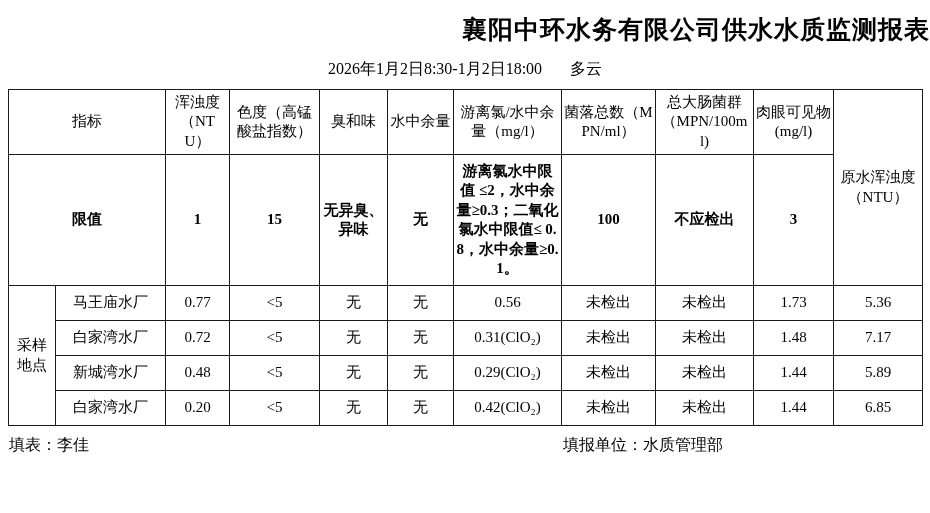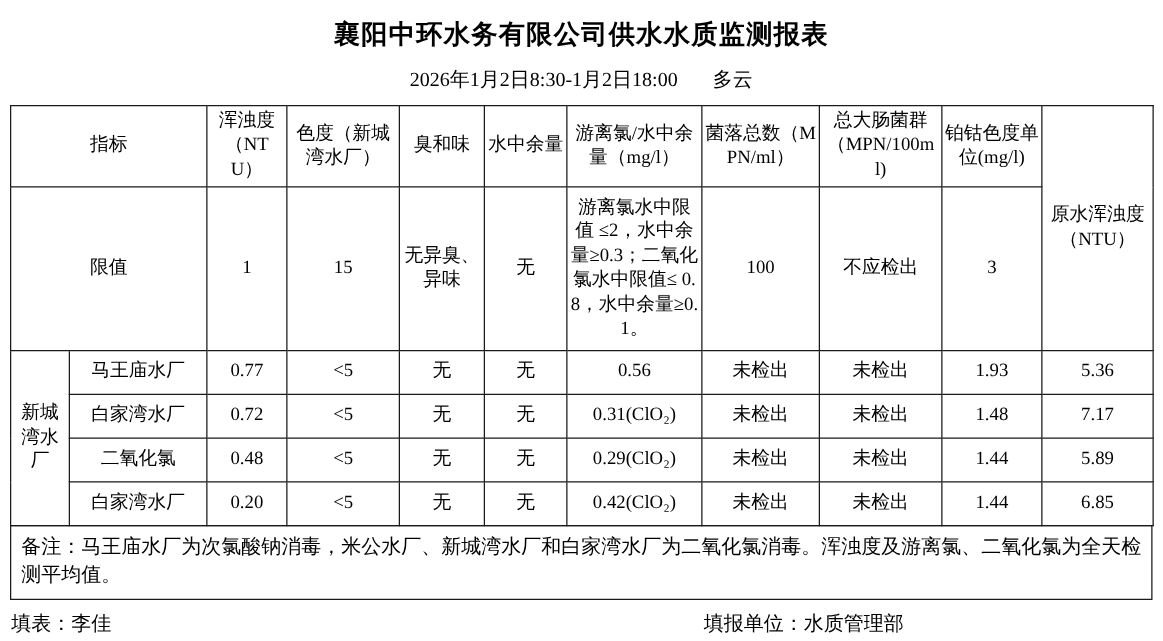--- a/index.html
+++ b/index.html
@@ -8,22 +8,22 @@
     width: 930px;
     height: 513px;
     background: #ffffff;
     color: #000000;
     font-family: "Liberation Serif", "DejaVu Serif", serif;
   }
   .page { position: relative; width: 930px; height: 513px; overflow: hidden; }
 
   .title {
     margin: 13px 0 0 0;
-    text-align: center;
-    font-size: 21px;
+    text-align: right;
+    font-size: 25px;
     font-weight: bold;
     letter-spacing: 1px;
   }
   .subtitle {
     margin-top: 13px;
     text-align: center;
     font-size: 16px;
   }
   .subtitle .weather { margin-left: 28px; }
 
@@ -37,21 +37,21 @@
     border: 1px solid #1a1a1a;
     text-align: center;
     vertical-align: middle;
     font-size: 15px;
     line-height: 1.3;
     padding: 1px 2px;
     overflow: hidden;
     word-break: break-all;
   }
   tr.r-head  td { height: 62px; }
-  tr.r-limit td { height: 128px; }
+  tr.r-limit td { height: 128px; font-weight: bold; }
   tr.r-data  td { height: 32px; }
 
   td.limit-longtext {
     text-align: left;
     font-size: 13px;
     line-height: 1.6;
     padding: 2px 4px;
   }
 
   .note-box {
@@ -97,71 +97,71 @@
         <col style="width:94px">
         <col style="width:98px">
       <col style="width:80px">
         <col style="width:89px">
     </colgroup>
 
     <tbody>
         <tr class="r-head">
       <td colspan="2">指标</td>
       <td>浑浊度（NTU）</td>
-      <td>色度（新城湾水厂）</td>
+      <td>色度（高锰酸盐指数）</td>
       <td>臭和味</td>
       <td>水中余量</td>
       <td>游离氯/水中余量（mg/l）</td>
       <td>菌落总数（MPN/ml）</td>
       <td>总大肠菌群（MPN/100ml)</td>
-      <td>铂钴色度单位(mg/l)</td>
+      <td>肉眼可见物(mg/l)</td>
       <td rowspan="2">原水浑浊度（NTU）</td>
     </tr>
 
     <tr class="r-limit">
       <td colspan="2">限值</td>
       <td>1</td>
       <td>15</td>
       <td>无异臭、异味</td>
       <td>无</td>
       <td class="limit-longtext">游离氯水中限值 ≤2，水中余量≥0.3；二氧化氯水中限值≤ 0.8，水中余量≥0.1。</td>
       <td>100</td>
       <td>不应检出</td>
       <td>3</td>
     </tr>
 
     <tr class="r-data">
-      <td rowspan="4">新城湾水厂</td>
+      <td rowspan="4">采样地点</td>
       <td>马王庙水厂</td>
       <td>0.77</td>
       <td>&lt;5</td>
       <td>无</td>
       <td>无</td>
       <td>0.56</td>
       <td>未检出</td>
       <td>未检出</td>
-      <td>1.93</td>
+      <td>1.73</td>
       <td>5.36</td>
     </tr>
 
     <tr class="r-data">
       <td>白家湾水厂</td>
       <td>0.72</td>
       <td>&lt;5</td>
       <td>无</td>
       <td>无</td>
       <td>0.31(ClO₂)</td>
       <td>未检出</td>
       <td>未检出</td>
       <td>1.48</td>
       <td>7.17</td>
     </tr>
 
     <tr class="r-data">
-      <td>二氧化氯</td>
+      <td>新城湾水厂</td>
       <td>0.48</td>
       <td>&lt;5</td>
       <td>无</td>
       <td>无</td>
       <td>0.29(ClO₂)</td>
       <td>未检出</td>
       <td>未检出</td>
       <td>1.44</td>
       <td>5.89</td>
     </tr>
@@ -174,22 +174,19 @@
       <td>无</td>
       <td>0.42(ClO₂)</td>
       <td>未检出</td>
       <td>未检出</td>
       <td>1.44</td>
       <td>6.85</td>
     </tr>
   </tbody>
     </table>
 
-  <div class="note-box">
-    <span>备注：马王庙水厂为次氯酸钠消毒，米公水厂、新城湾水厂和白家湾水厂为二氧化氯消毒。浑浊度及游离氯、二氧化氯为全天检测平均值。</span>
-  </div>
 
   <div class="footer">
     <span class="filled-by">填表：李佳</span>
     <span class="report-unit">填报单位：水质管理部</span>
   </div>
 
 </div>
 
 </body></html>

